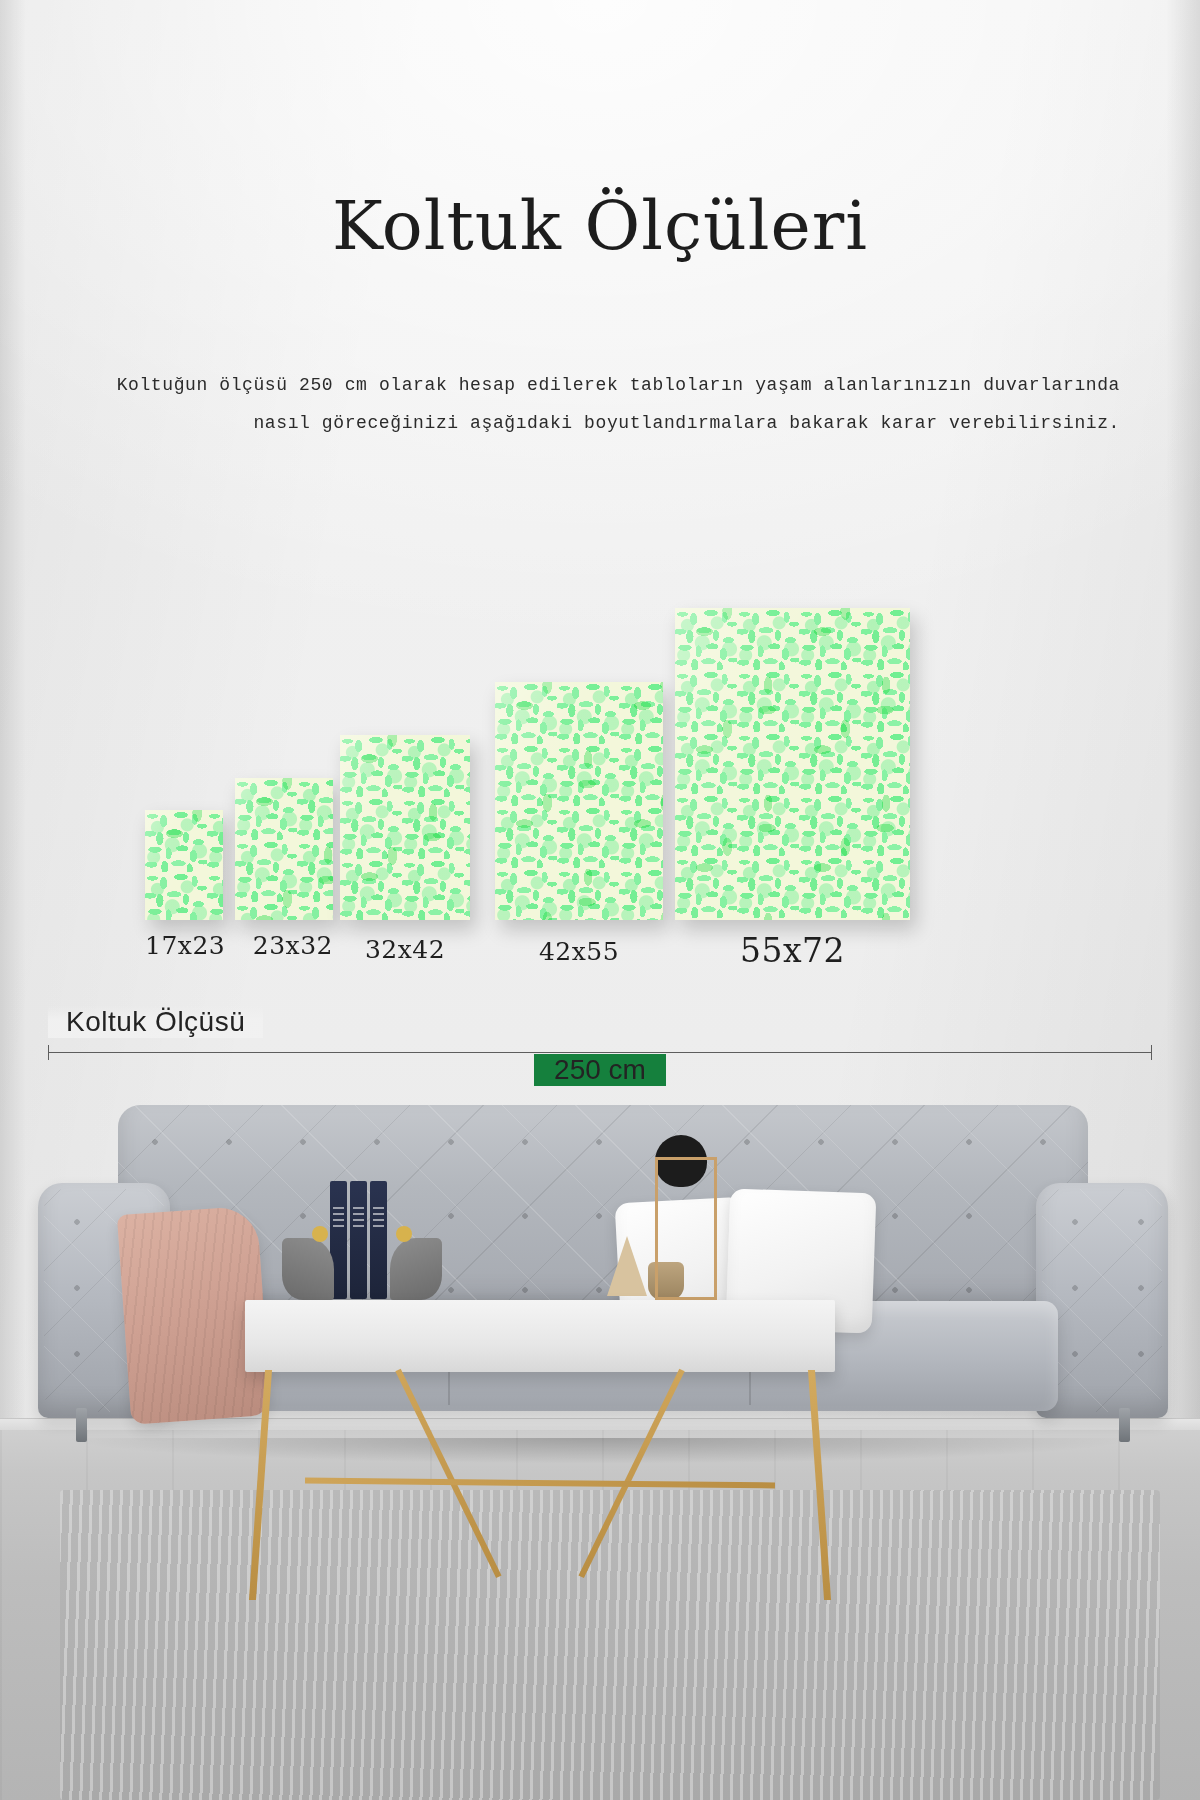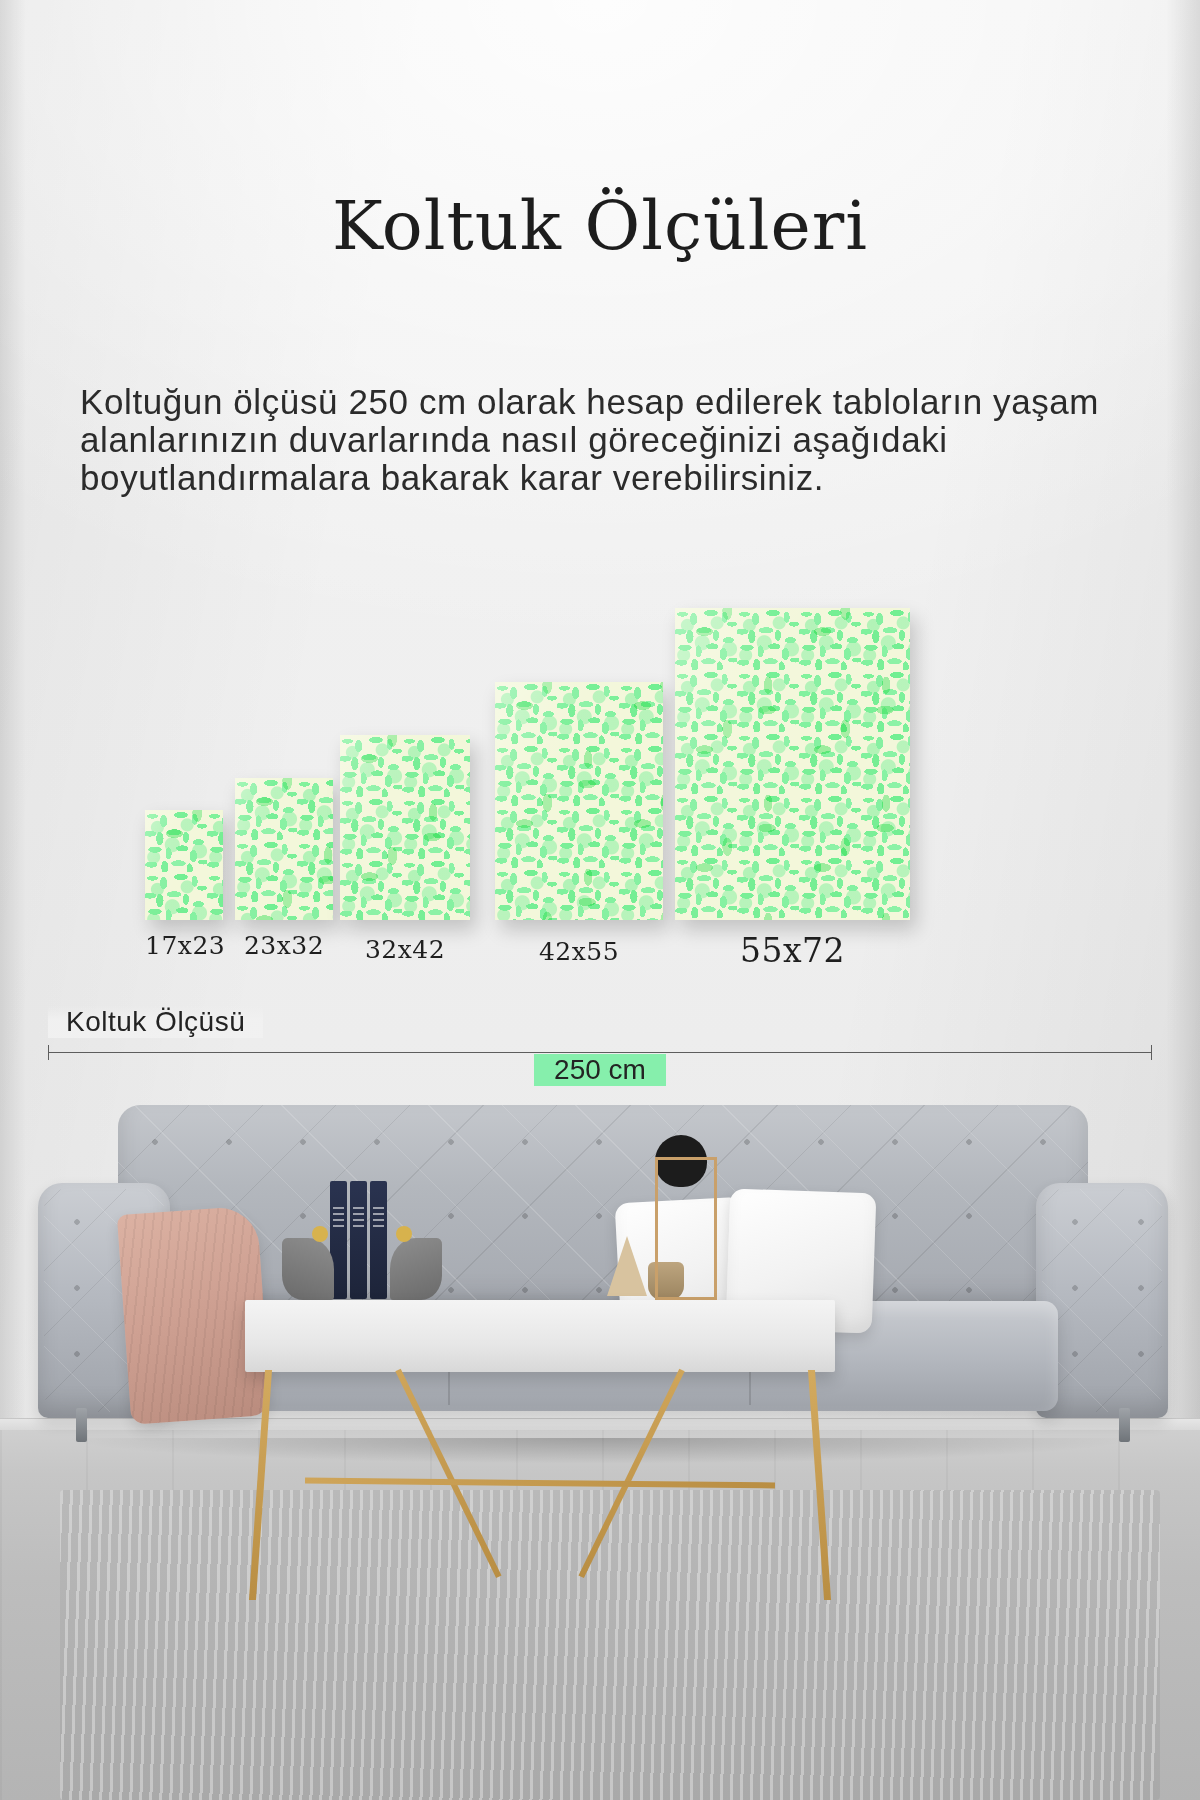--- a/index.html
+++ b/index.html
@@ -50,23 +50,23 @@
     font-size: 68px;
     font-weight: 400;
     letter-spacing: 1px;
     color: #1d1d1d;
   }
   .intro {
     position: absolute;
     top: 348px;
     left: 80px;
     width: 1040px;
-    text-align: left;
-    font-family: Liberation Sans, sans-serif;
-    font-size: 35px;
+    text-align: right;
+    font-family: Liberation Mono, monospace;
+    font-size: 18px;
     line-height: 38px;
     letter-spacing: 0.6px;
     color: #2b2b2b;
   }
 
   
   .frames {
     position: absolute;
     left: 0; right: 0;
     bottom: 0;
@@ -209,21 +209,21 @@
     position: absolute;
     left: 0; right: 0;
     top: 2px;
     text-align: center;
     font-family: "Liberation Sans", sans-serif;
     font-size: 28px;
     color: #232323;
   }
   .measure-sub .lbl-box {
     display: inline-block;
-    background: #86efac;
+    background: #15803d;
     padding: 0 20px;
   }
 
   
   .floor {
     position: absolute;
     left: 0; right: 0;
     top: 1430px;
     height: 370px;
     background: linear-gradient(180deg, #cfcfcf 0%, #c6c6c6 12%, #bdbdbd 40%, #b4b4b4 100%);
@@ -545,21 +545,21 @@
   </div>
 
   <div class="frame-item" style="left:235px; bottom:880px; width:98px;">
     <div class="frame" style="width:98px; height:142px; padding:8px;">
       <div class="frame-inner">
         <div class="art"></div>
         <div class="art-overlay"></div>
         <div class="frame-glass"></div>
       </div>
     </div>
-    <div class="size-label" style="bottom:-40px;">23x32</div>
+    <div class="size-label" style="bottom:-40px;text-align:right;">23x32</div>
   </div>
 
   <div class="frame-item" style="left:340px; bottom:880px; width:130px;">
     <div class="frame" style="width:130px; height:185px; padding:9px;">
       <div class="frame-inner">
         <div class="art"></div>
         <div class="art-overlay"></div>
         <div class="frame-glass"></div>
       </div>
     </div>

